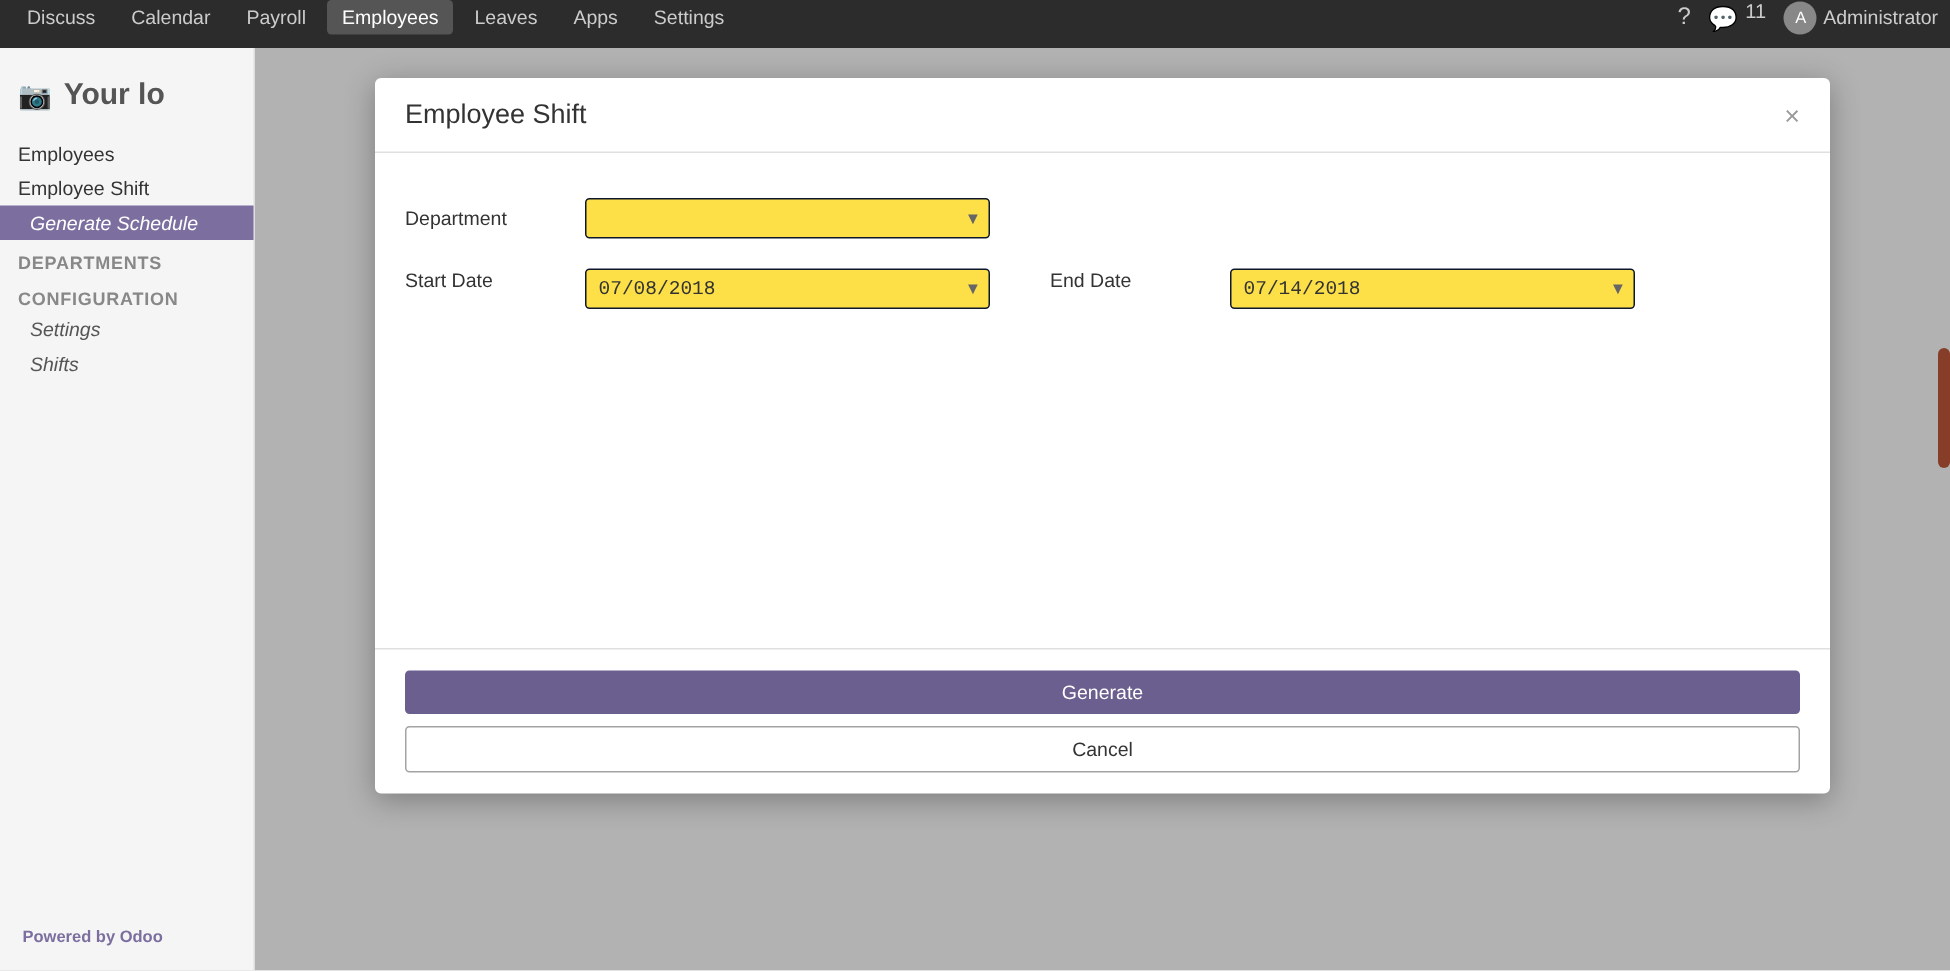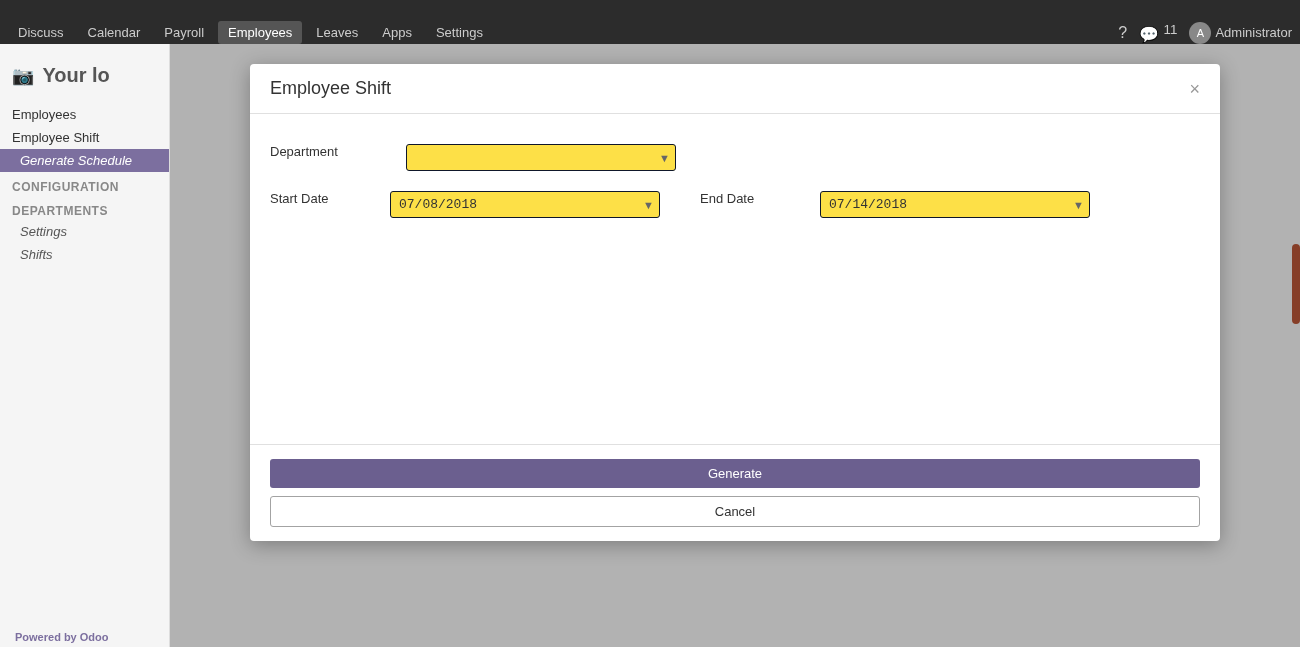--- a/index.html
+++ b/index.html
@@ -1,23 +1,23 @@
 <!DOCTYPE html>
 <html><head>
   <meta charset="utf-8">
   <style>
     * { box-sizing: border-box; margin: 0; padding: 0; }
     body { font-family: Arial, sans-serif; font-size: 13px; background: #ccc; overflow: hidden; width: 1300px; height: 647px; }
 
     
     .topbar {
       background: #2c2c2c;
-      height: 44px;
-      display: flex;
-      align-items: flex-end;
+      height: 32px;
+      display: flex;
+      align-items: flex-start;
       padding: 0 8px;
       gap: 4px;
       position: relative;
       z-index: 10;
     }
     .topbar-item {
       color: #ccc;
       padding: 4px 10px;
       font-size: 13px;
       cursor: pointer;
@@ -204,23 +204,22 @@
       line-height: 1;
       background: none;
       border: none;
     }
     .modal-body {
       padding: 30px 20px;
       min-height: 330px;
     }
     .form-row {
       display: flex;
-      align-items: flex-start;
+      align-items: center;
       margin-bottom: 20px;
-      gap: 16px;
     }
     .form-label {
       width: 120px;
       font-size: 13px;
       color: #333;
       flex-shrink: 0;
     }
     .form-input-wrap {
       position: relative;
     }
@@ -313,22 +312,22 @@
   <div class="sidebar" style="position:relative;">
     <div class="sidebar-logo">
       <span class="camera-icon">📷</span>
       <span>Your lo</span>
     </div>
 
     <a class="sidebar-section-label">Employees</a>
     <a class="sidebar-section-label">Employee Shift</a>
     <a class="sidebar-item active">Generate Schedule</a>
 
+    <div class="sidebar-group-label">Departments</div>
     <div class="sidebar-group-label">Configuration</div>
-    <div class="sidebar-group-label">Departments</div>
     <a class="sidebar-item">Settings</a>
     <a class="sidebar-item">Shifts</a>
 
     <div class="sidebar-footer">
       <span>Powered by Odoo</span>
     </div>
   </div>
 
   <div class="content-area">
 

